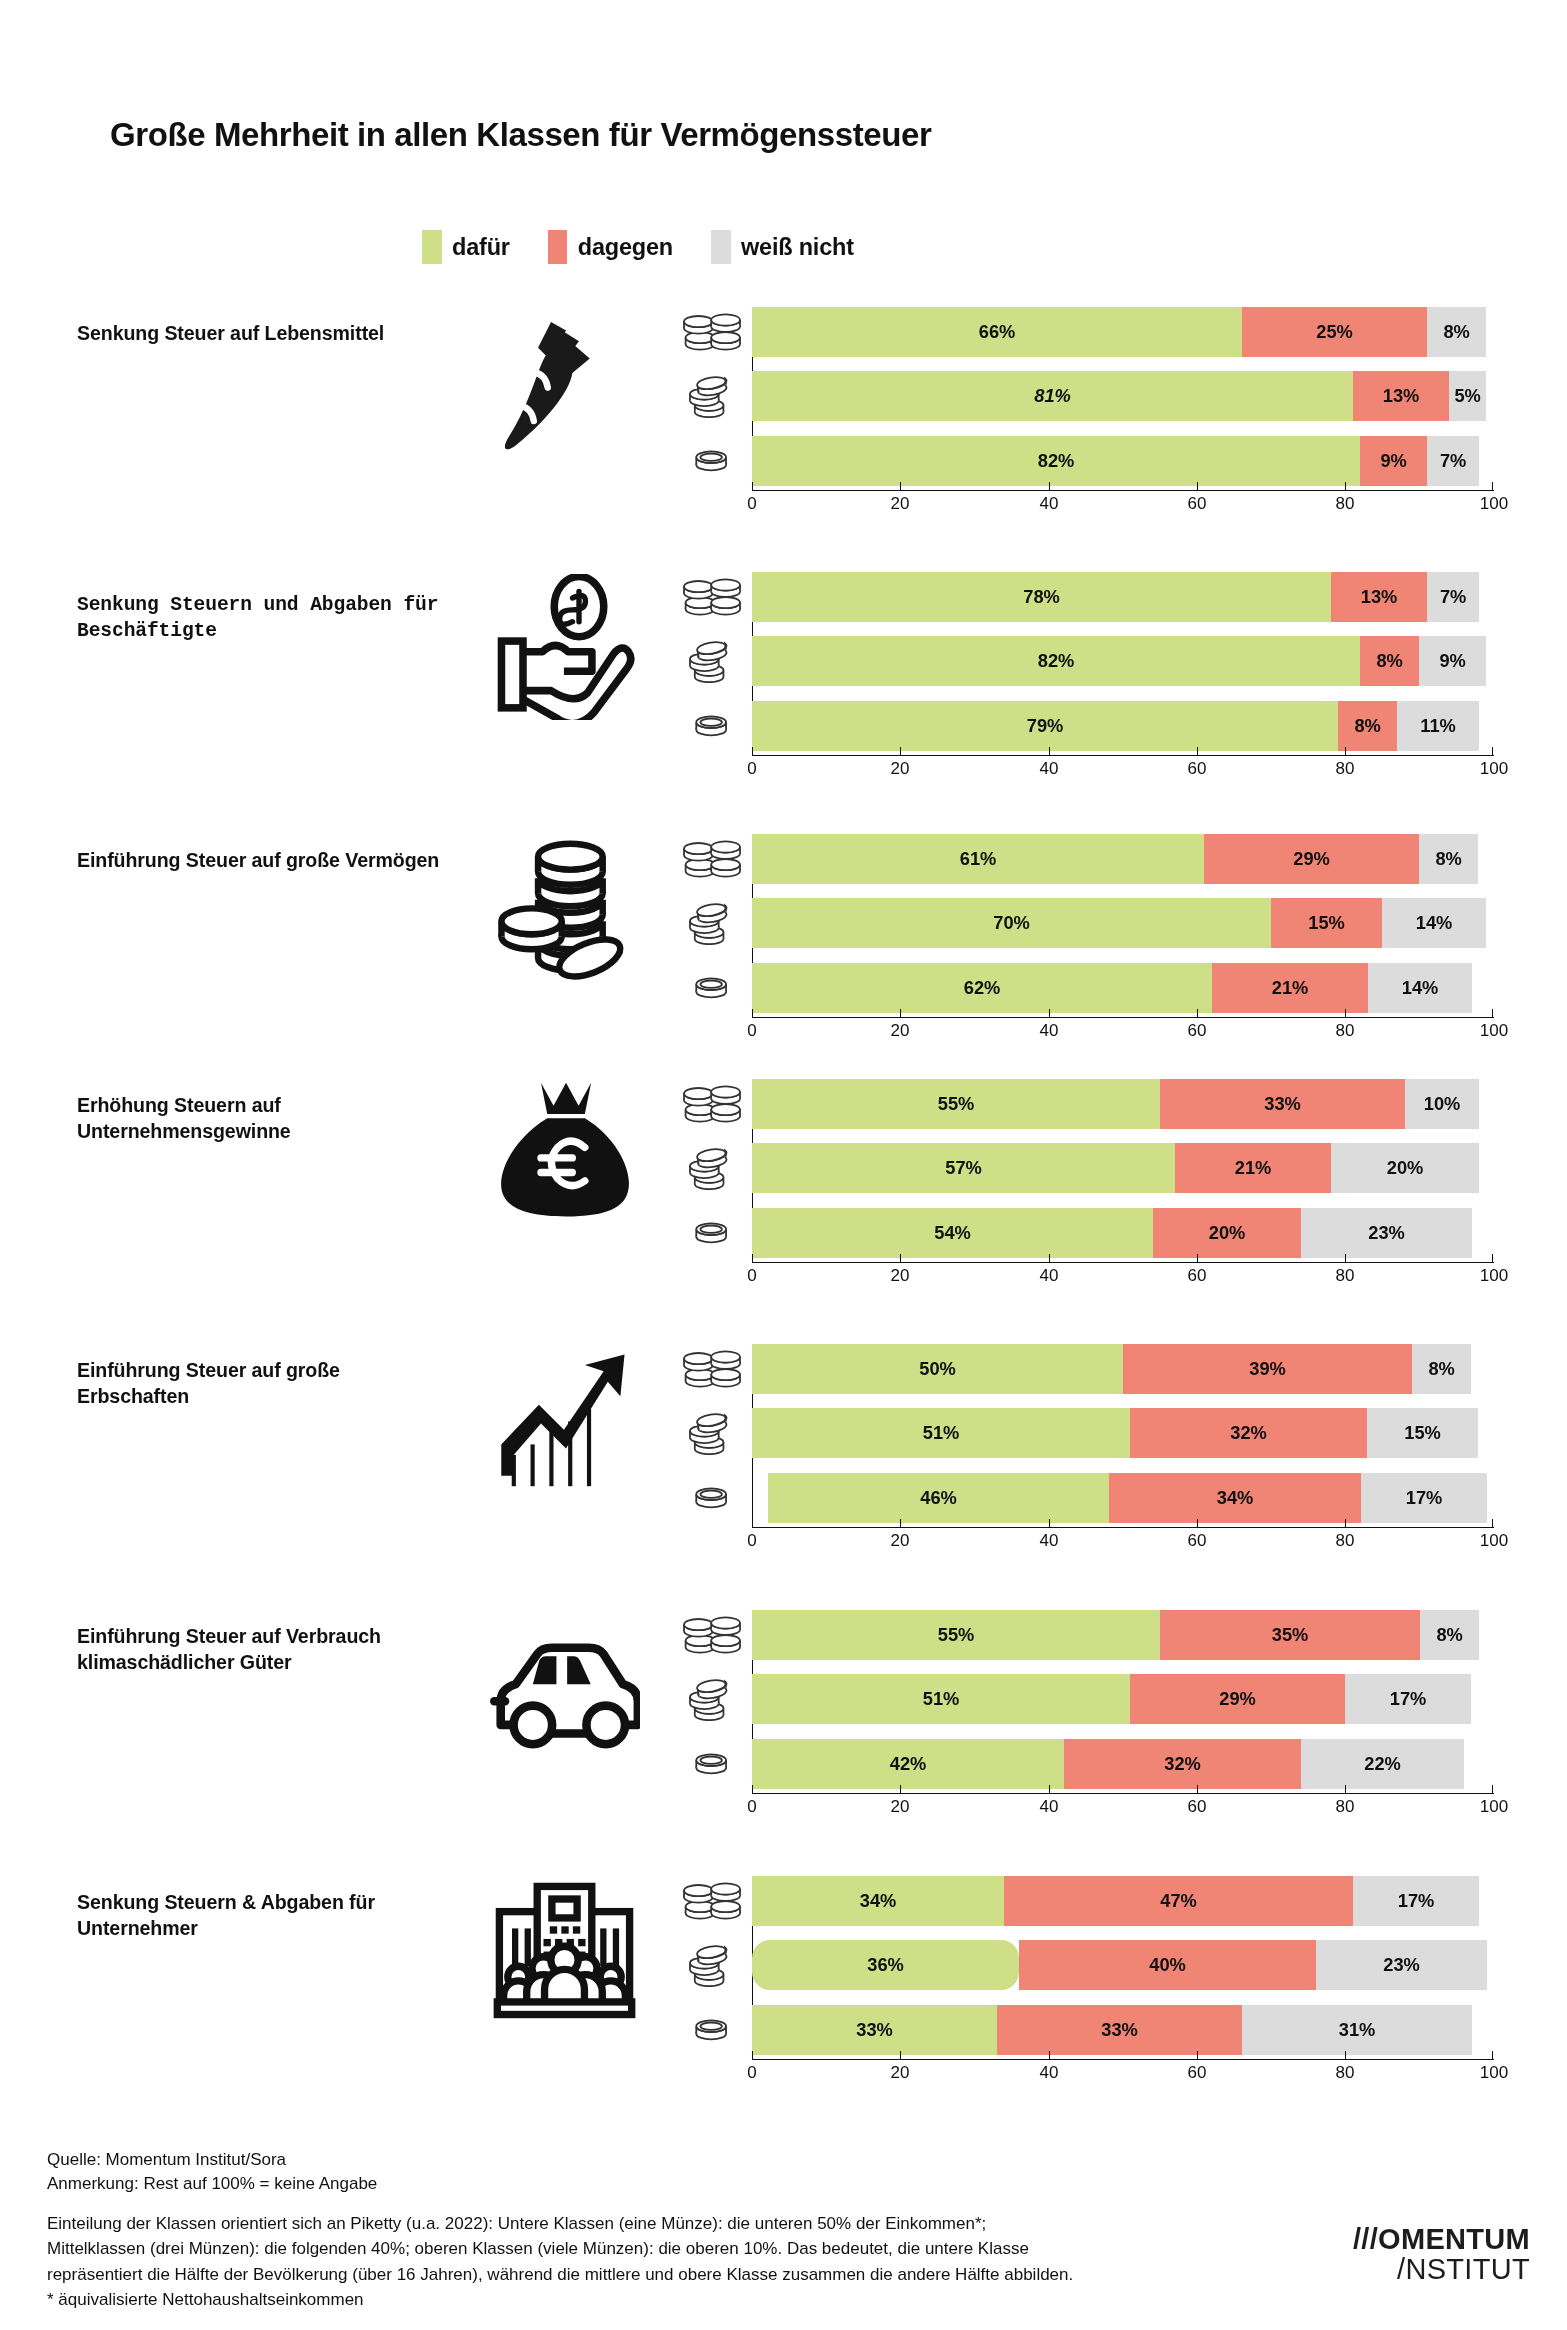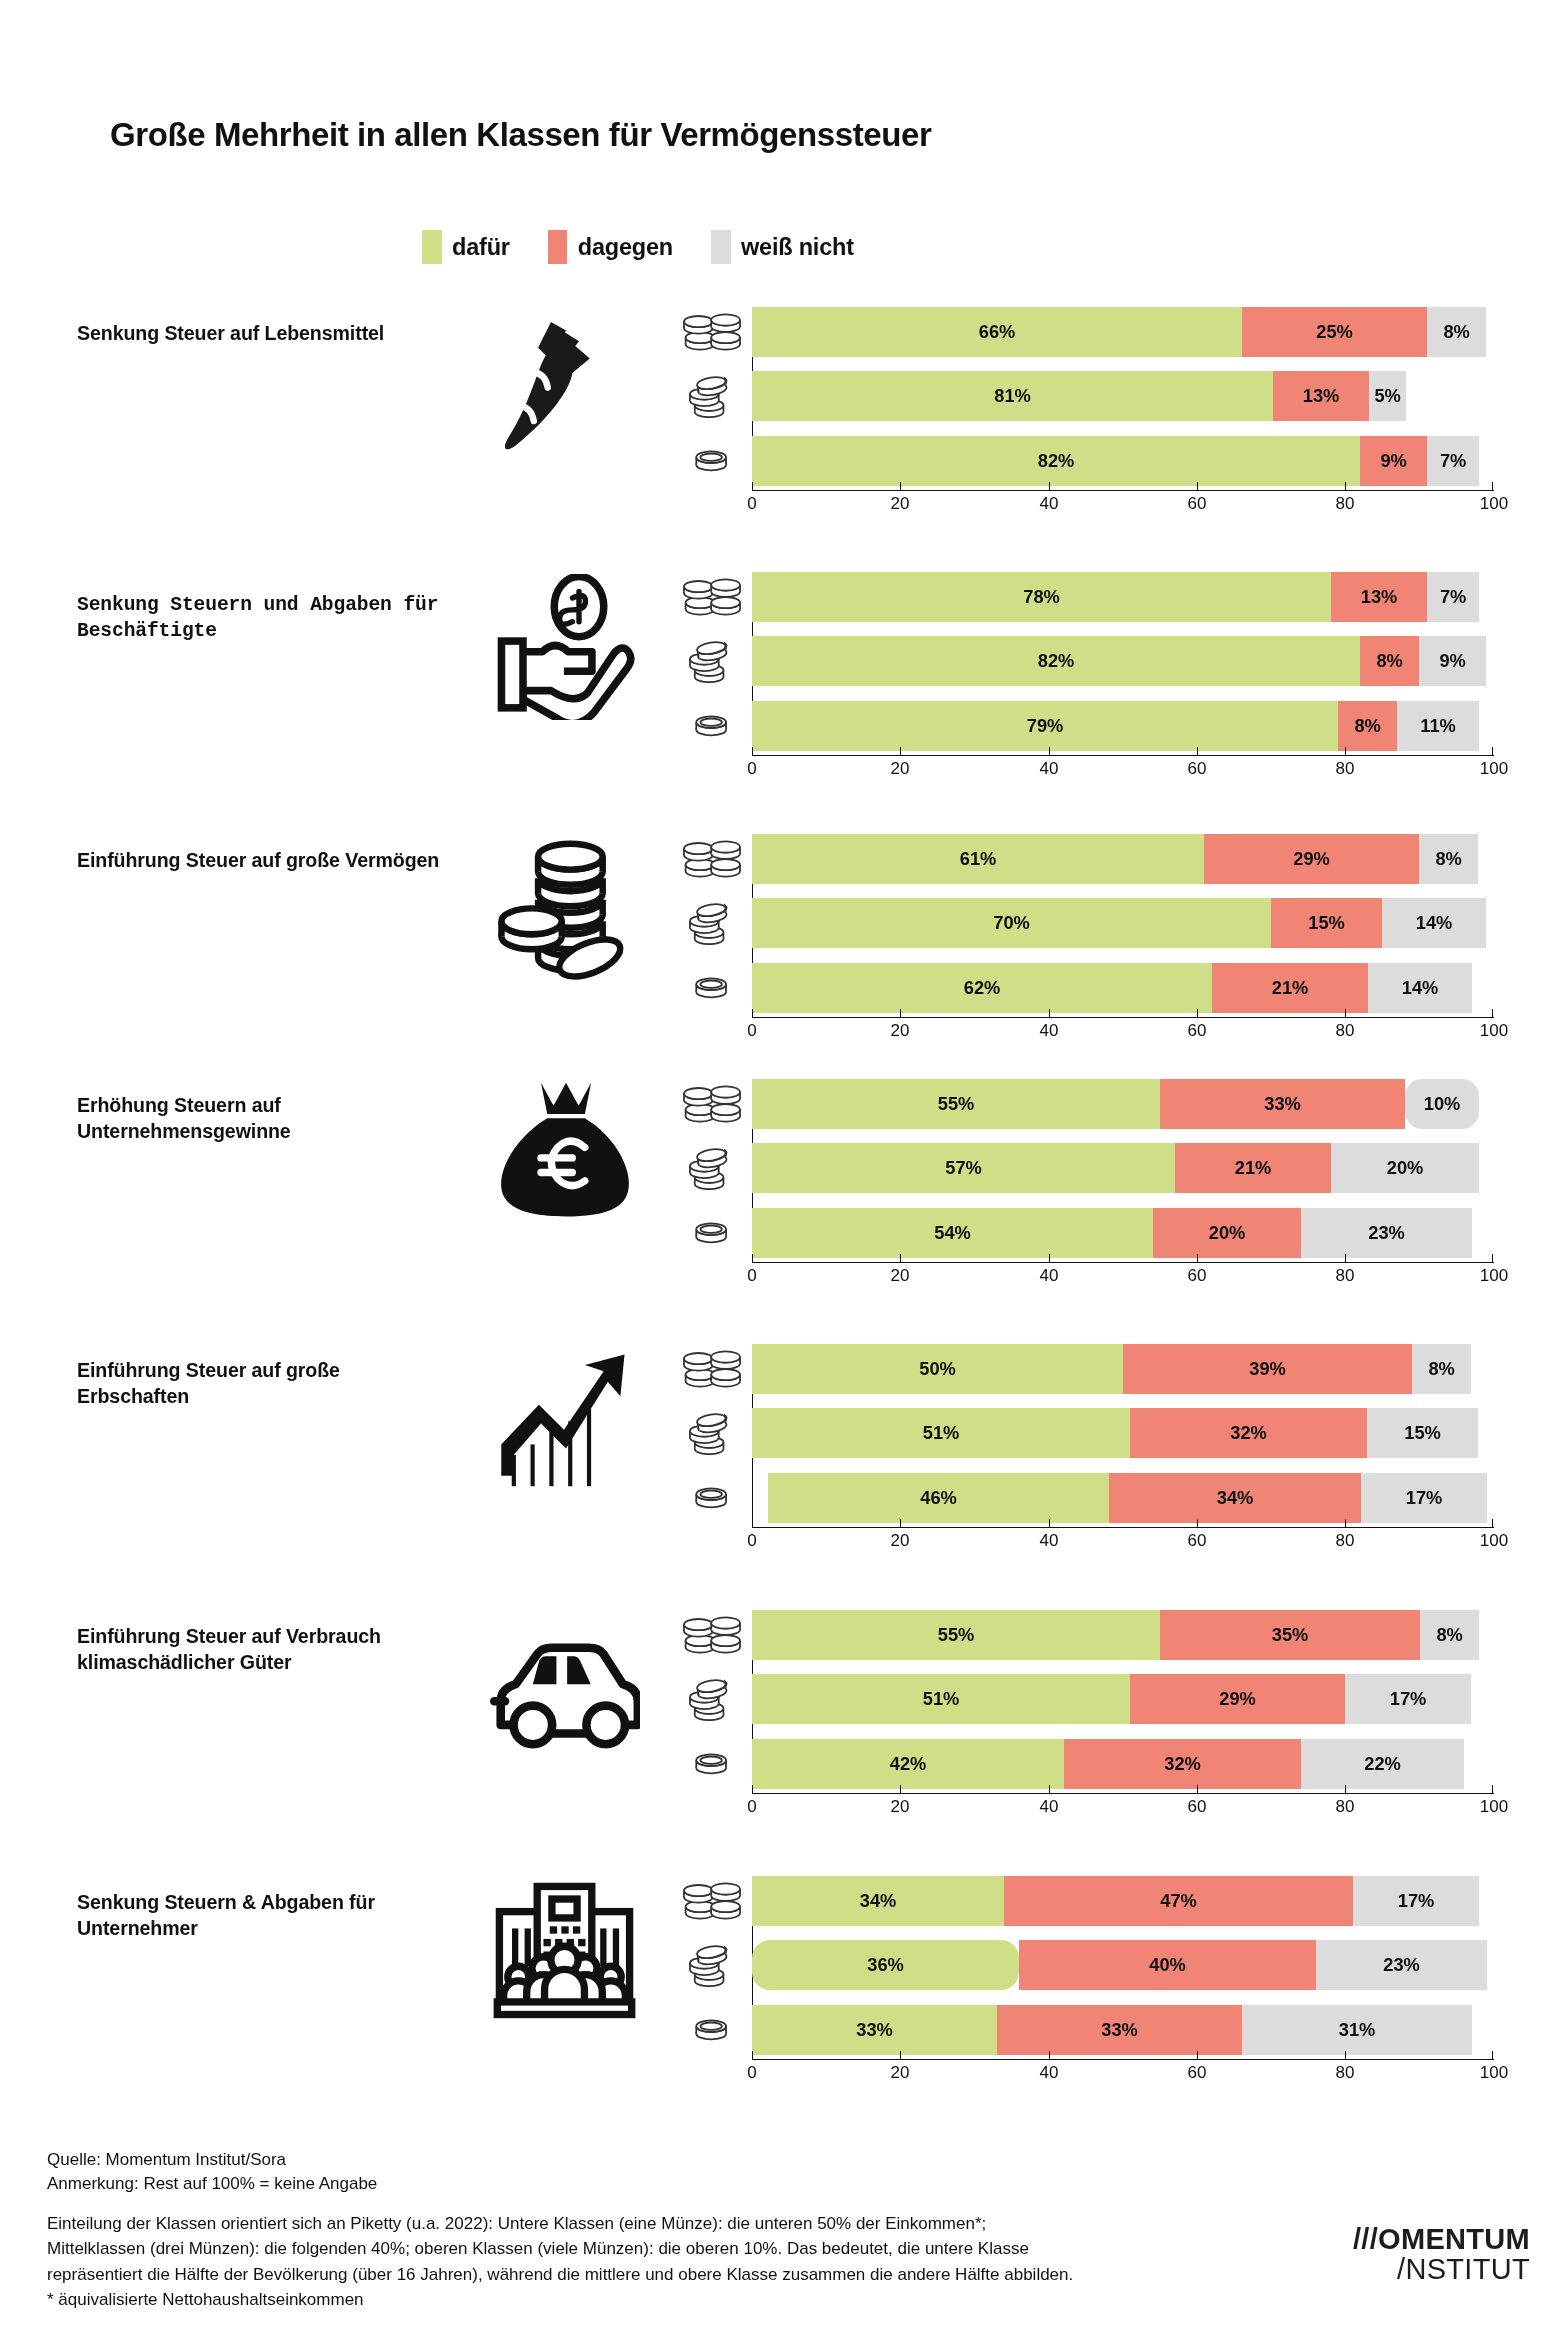--- a/index.html
+++ b/index.html
@@ -269,21 +269,21 @@
                 <ellipse cx="20" cy="30" rx="18" ry="7"></ellipse>
                 <path d="M2 30 v-8 a18 7 0 0 0 36 0 v8"></path>
                 <ellipse cx="20" cy="22" rx="18" ry="7"></ellipse>
                 <ellipse cx="30" cy="16" rx="18" ry="7" transform="rotate(-9 30 16)"></ellipse>
                 <path d="M12.5 18.5 v-8 a18 7 0 0 0 35.5 -5.6 v8" transform="rotate(-9 30 16)"></path>
                 <ellipse cx="30" cy="8" rx="18" ry="7" transform="rotate(-9 30 16)"></ellipse>
               </g>
             </svg>
           </div>
           <div class="bar-track">
-            <div class="seg seg-for" style="width: 521px;">
+            <div class="seg seg-for" style="width: 601px; font-style: italic;">
               <span>81%</span>
             </div>
             <div class="seg seg-against" style="width: 96px;">
               <span>13%</span>
             </div>
             <div class="seg seg-dk" style="width: 37px;">
               <span>5%</span>
             </div>
           </div>
         </div>
@@ -595,21 +595,21 @@
               </g>
             </svg>
           </div>
           <div class="bar-track">
             <div class="seg seg-for" style="width: 408px;">
               <span>55%</span>
             </div>
             <div class="seg seg-against" style="width: 245px;">
               <span>33%</span>
             </div>
-            <div class="seg seg-dk" style="width: 74px; border-radius: 17px;">
+            <div class="seg seg-dk" style="width: 74px;">
               <span>10%</span>
             </div>
           </div>
         </div>
         <div class="row">
           <div class="coins">
             <svg width="51" height="43" viewBox="-2 -2 62 54" fill="none" xmlns="http://www.w3.org/2000/svg">
               <g stroke="#333" stroke-width="2.2" fill="#fff">
                 <ellipse cx="26" cy="44" rx="18" ry="7"></ellipse>
                 <path d="M8 44 v-8 a18 7 0 0 0 36 0 v8"></path>

